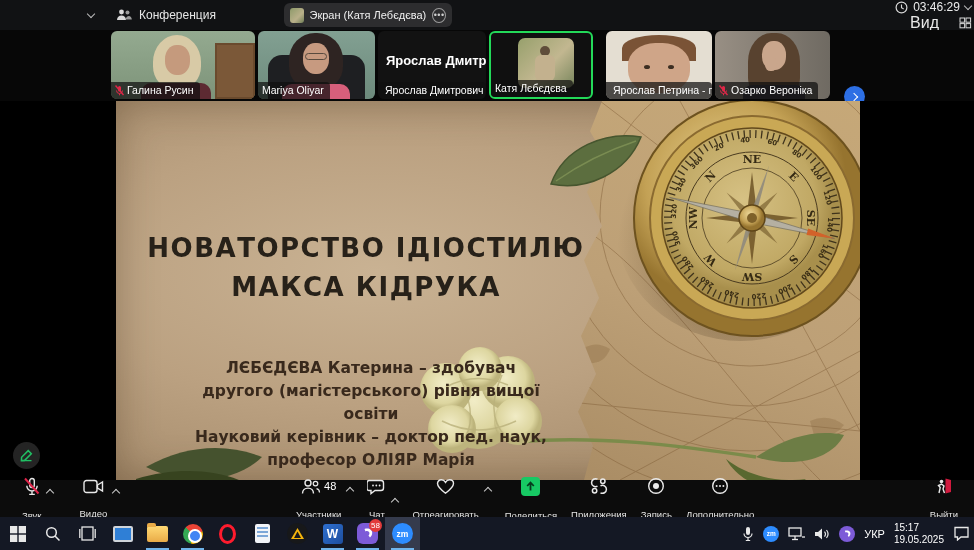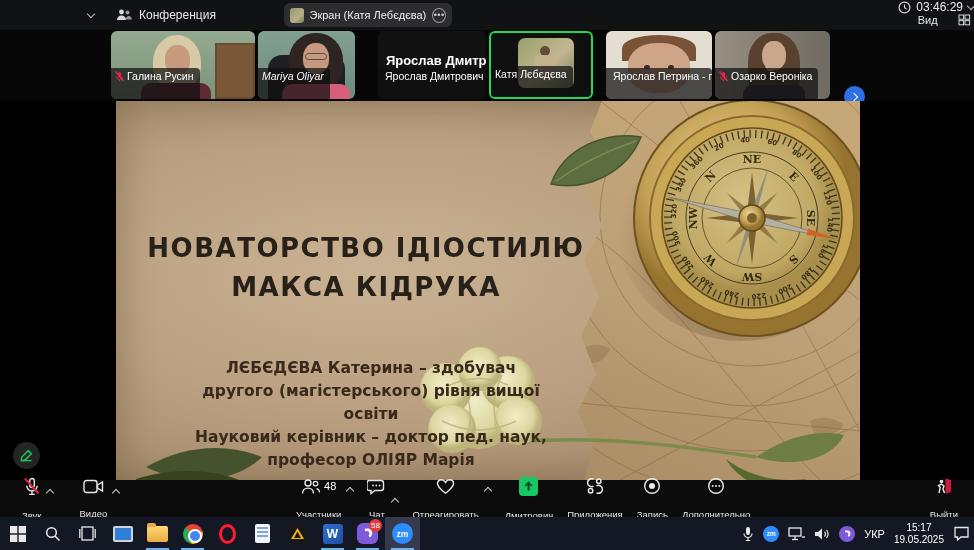--- a/index.html
+++ b/index.html
@@ -21,21 +21,21 @@
   .tb-right{position:absolute;right:0;top:0;height:30px;display:flex;align-items:center;flex-direction:column;}
   .time-wrap{display:flex;align-items:center;gap:5px;font-size:12px;color:#ececec;}
   .win-btn{width:34px;height:30px;display:flex;align-items:center;justify-content:center;color:#dcdcdc;font-size:14px;}
   .win-restore{width:9px;height:9px;border:1px solid #dcdcdc;position:relative;}
   .win-restore::before{content:'';position:absolute;left:2px;top:-4px;width:9px;height:9px;border-top:1px solid #dcdcdc;border-right:1px solid #dcdcdc;}
 
   
   #strip{position:absolute;left:0;top:30px;width:974px;height:71px;background:#070707;}
   .tile{position:absolute;top:1px;height:68px;background:#161616;border-radius:6px;overflow:hidden;}
   .tile.active{border:2px solid #23d959;}
-  .nameplate{position:absolute;left:0;bottom:0;max-width:100%;display:flex;align-items:center;gap:3px;background:rgba(15,15,15,.72);color:#fff;font-size:10.5px;padding:2px 6px 17px 4px;border-radius:0 4px 0 0;white-space:nowrap;overflow:hidden;}
+  .nameplate{position:absolute;left:0;bottom:0;max-width:100%;display:flex;align-items:center;gap:3px;background:rgba(15,15,15,.72);color:#fff;font-size:10.5px;padding:2px 6px 3px 4px;border-radius:0 4px 0 0;white-space:nowrap;overflow:hidden;}
   .cam-off-caption{position:absolute;left:8px;top:22px;color:#fff;font-weight:bold;font-size:13px;white-space:nowrap;}
   .next-btn{position:absolute;left:844px;top:56px;width:21px;height:21px;border-radius:50%;background:#2d6fe4;display:flex;align-items:center;justify-content:center;}
   .next-btn .chev{border-color:#fff;transform:rotate(-45deg);margin-left:-2px;}
 
   
   .hair,.face,.bod,.prop{position:absolute;}
 
   
   #main{position:absolute;left:0;top:101px;width:974px;height:379px;background:#000;}
   #slide{position:absolute;left:116px;top:0;width:744px;height:379px;overflow:hidden;
@@ -66,21 +66,21 @@
   .share-ic{width:19px;height:19px;border-radius:4px;background:#17c964;display:flex;align-items:center;justify-content:center;}
   .count{font-size:11px;color:#fff;margin-left:3px;}
 
   
   #taskbar{position:absolute;left:0;top:517px;width:974px;height:33px;background:#141824;display:flex;align-items:center;}
   .slot{position:relative;width:35px;height:33px;display:flex;align-items:center;justify-content:center;}
   .slot.open::after{content:'';position:absolute;left:6px;bottom:0;width:23px;height:2px;background:#6fb3ea;}
   .slot.active-app{background:#353b4d;}
   .badge{position:absolute;top:2px;right:3px;min-width:13px;height:13px;border-radius:7px;background:#e23b3b;color:#fff;font-size:8px;line-height:13px;text-align:center;padding:0 2px;}
   #tray{position:absolute;right:2px;top:0;height:33px;display:flex;align-items:center;gap:9px;color:#fff;}
-  .tray-clock{text-align:center;font-size:10px;line-height:12px;color:#fff;}
+  .tray-clock{text-align:left;font-size:10px;line-height:12px;color:#fff;}
   .lang{font-size:11px;color:#fff;}
   .word-ic{width:20px;height:20px;background:linear-gradient(135deg,#2e6fd0,#1d4e9e);border-radius:3px;color:#fff;font-weight:bold;font-size:12px;display:flex;align-items:center;justify-content:center;}
   .viber-ic{position:relative;width:21px;height:21px;background:#7d5bd8;border-radius:6px;display:flex;align-items:center;justify-content:center;}
   .zoom-ic{width:21px;height:21px;background:#2d8cff;border-radius:50%;color:#fff;font-size:8.5px;font-weight:bold;display:flex;align-items:center;justify-content:center;}
   .chrome-ic{width:20px;height:20px;border-radius:50%;background:conic-gradient(from -45deg,#ea4335 0 33%,#fbbc05 0 66%,#34a853 0 100%);position:relative;}
   .chrome-ic::after{content:'';position:absolute;left:5px;top:5px;width:10px;height:10px;border-radius:50%;background:#4285f4;border:2px solid #fff;}
   .opera-ic{width:17px;height:20px;border:3.5px solid #ff1b2d;border-radius:50%;}
   .avg-ic{width:21px;height:21px;border-radius:50%;background:#17181a;display:flex;align-items:center;justify-content:center;}
   .folder-ic{position:relative;width:21px;height:16px;background:linear-gradient(180deg,#ffd974,#e9ab47);border-radius:2px;}
   .folder-ic::before{content:'';position:absolute;left:0;top:-3px;width:9px;height:4px;background:#e9ab47;border-radius:2px 2px 0 0;}
@@ -123,21 +123,21 @@
         <path d="M5.4 8.4l2.2 2.2 4-4.2" stroke="#fff" stroke-width="1.7" fill="none"></path>
       </svg>
       <div class="time-wrap">
         <svg width="13" height="13" viewBox="0 0 13 13">
           <circle cx="6.5" cy="6.5" r="5.4" fill="none" stroke="#d9d9d9" stroke-width="1.2"></circle>
           <path d="M6.5 3.4v3.3l2.2 1.2" stroke="#d9d9d9" stroke-width="1.1" fill="none"></path>
         </svg>
         <span>03:46:29</span>
         <span class="chev" style="margin-top:-3px;"></span>
       </div>
-      <div style="display:flex;align-items:center;gap:20px;margin:0 2px 0 18px;font-size:11px;">
+      <div style="display:flex;align-items:center;gap:20px;margin:0 2px 0 18px;font-size:16px;">
         <span>Вид</span>
         <svg width="13" height="12" viewBox="0 0 13 12">
           <rect x="1" y="1" width="4.6" height="4.2" fill="none" stroke="#d9d9d9"></rect>
             <rect x="7" y="1" width="4.6" height="4.2" fill="none" stroke="#d9d9d9"></rect>
           <rect x="1" y="6.6" width="4.6" height="4.2" fill="none" stroke="#d9d9d9"></rect>
             <rect x="7" y="6.6" width="4.6" height="4.2" fill="none" stroke="#d9d9d9"></rect>
         </svg>
       </div>
       <div class="win-btn">—</div>
       <div class="win-btn">
@@ -157,21 +157,21 @@
       <div class="nameplate">
         <svg width="9" height="11" viewBox="0 0 9 11">
           <rect x="3" y="1" width="3" height="5.5" rx="1.5" fill="#e02848"></rect>
             <path d="M1.5 5.5a3 3 0 0 0 6 0M4.5 8.7v1.6" stroke="#e02848" fill="none"></path>
           <line x1="0.5" y1="0.5" x2="8.5" y2="10" stroke="#e02848" stroke-width="1.4"></line>
         </svg>
         <span>Галина Русин</span>
       </div>
     </div>
 
-    <div class="tile" style="left:258px;width:97px;background:linear-gradient(180deg,#82a092,#6d8a7c);font-style:italic;">
+    <div class="tile" style="left:258px;width:117px;background:linear-gradient(180deg,#82a092,#6d8a7c);">
       <div class="prop" style="left:10px;right:10px;top:24px;bottom:0;background:#1e1f22;border-radius:14px 14px 0 0;"></div>
       <div class="hair" style="left:31px;top:2px;width:54px;height:56px;border-radius:48% 48% 40% 40%;background:#2e2422;"></div>
       <div class="face" style="left:45px;top:12px;width:26px;height:31px;border-radius:46%;background:#c79a80;"></div>
       <div class="prop" style="left:47px;top:22px;width:22px;height:7px;border:1.4px solid #584a3e;border-radius:4px;background:transparent;"></div>
       <div class="bod" style="left:24px;bottom:0;width:68px;height:15px;border-radius:10px 10px 0 0;background:#d75f7b;"></div>
       <div class="nameplate">
         <span>Mariya Oliyar</span>
       </div>
     </div>
 
@@ -446,21 +446,21 @@
       </div>
 
       <div class="tb-item">
         <span class="ic">
             <span class="share-ic">
           <svg width="11" height="11" viewBox="0 0 11 11">
                 <path d="M5.5 9.5 V2 M2.2 5 L5.5 1.5 L8.8 5" stroke="#063c1e" stroke-width="1.8" fill="none"></path>
               </svg>
         </span>
           </span>
-        <span class="lab">Дмитрович</span>
+        <span class="lab">Поделиться</span>
       </div>
 
       <div class="tb-item">
         <span class="ic">
           <svg width="18" height="18" viewBox="0 0 18 18">
             <path d="M7.5 2.2 a4 4 0 1 0 0 7" fill="none" stroke="#e9e9e9" stroke-width="1.5"></path>
             <circle cx="12.8" cy="4.2" r="2.2" fill="none" stroke="#e9e9e9" stroke-width="1.5"></circle>
             <circle cx="4.6" cy="13.8" r="2.2" fill="none" stroke="#e9e9e9" stroke-width="1.5"></circle>
             <path d="M10.5 15.8 a4 4 0 1 0 0-7" fill="none" stroke="#e9e9e9" stroke-width="1.5"></path>
           </svg>

